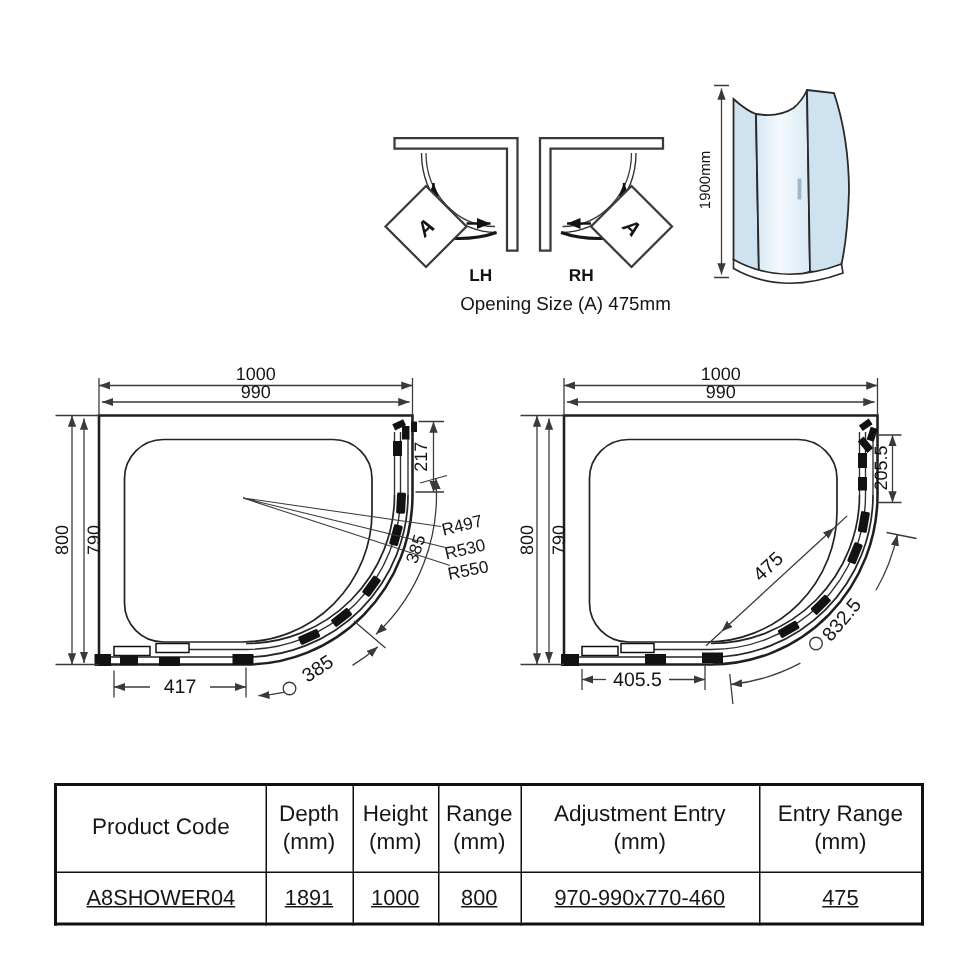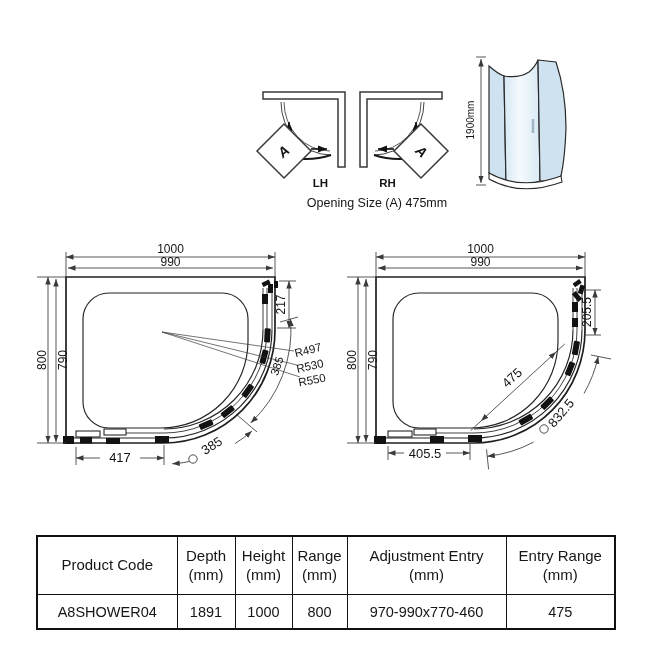--- a/index.html
+++ b/index.html
@@ -16,26 +16,26 @@
   .wall{fill:#ffffff;stroke:#3a3a3a;stroke-width:1.5;}
   text{fill:#141414;text-anchor:middle;}
   .dt{font-size:12px;}
   .dt2{font-size:13px;}
   .rl{font-size:11.5px;}
   .lbl{font-size:11.5px;font-weight:bold;}
   .open{font-size:12.5px;}
   .hmm{font-size:10px;}
   .amark{font-size:14px;font-weight:bold;font-style:italic;}
   
-  #spec{position:absolute;left:36px;top:535px;}
+  #spec{position:absolute;left:36px;top:522px;}
   #spec table{border-collapse:collapse;table-layout:fixed;width:578px;border:2.5px solid #111;}
   #spec th,#spec td{border:1.5px solid #111;text-align:center;vertical-align:middle;
       font-weight:400;padding:0;overflow:hidden;}
   #spec th{height:57px;font-size:15px;white-space:pre-line;line-height:1.25;}
-  #spec td{height:33px;font-size:14.5px;}
+  #spec td{height:33px;font-size:14.5px;text-decoration:underline;}
 </style>
 </head>
 <body>
 
 <svg id="canvas" width="650" height="650" viewBox="0 0 650 650">
   <defs>
     <marker id="arr" markerUnits="userSpaceOnUse" markerWidth="8" markerHeight="6" refX="7.5" refY="2.75" orient="auto-start-reverse">
       <path d="M0,0 L7.5,2.75 L0,5.5 Z" fill="#3a3a3a"></path>
     </marker>
     <marker id="arrb" markerUnits="userSpaceOnUse" markerWidth="10" markerHeight="8" refX="9" refY="3.9" orient="auto-start-reverse">

